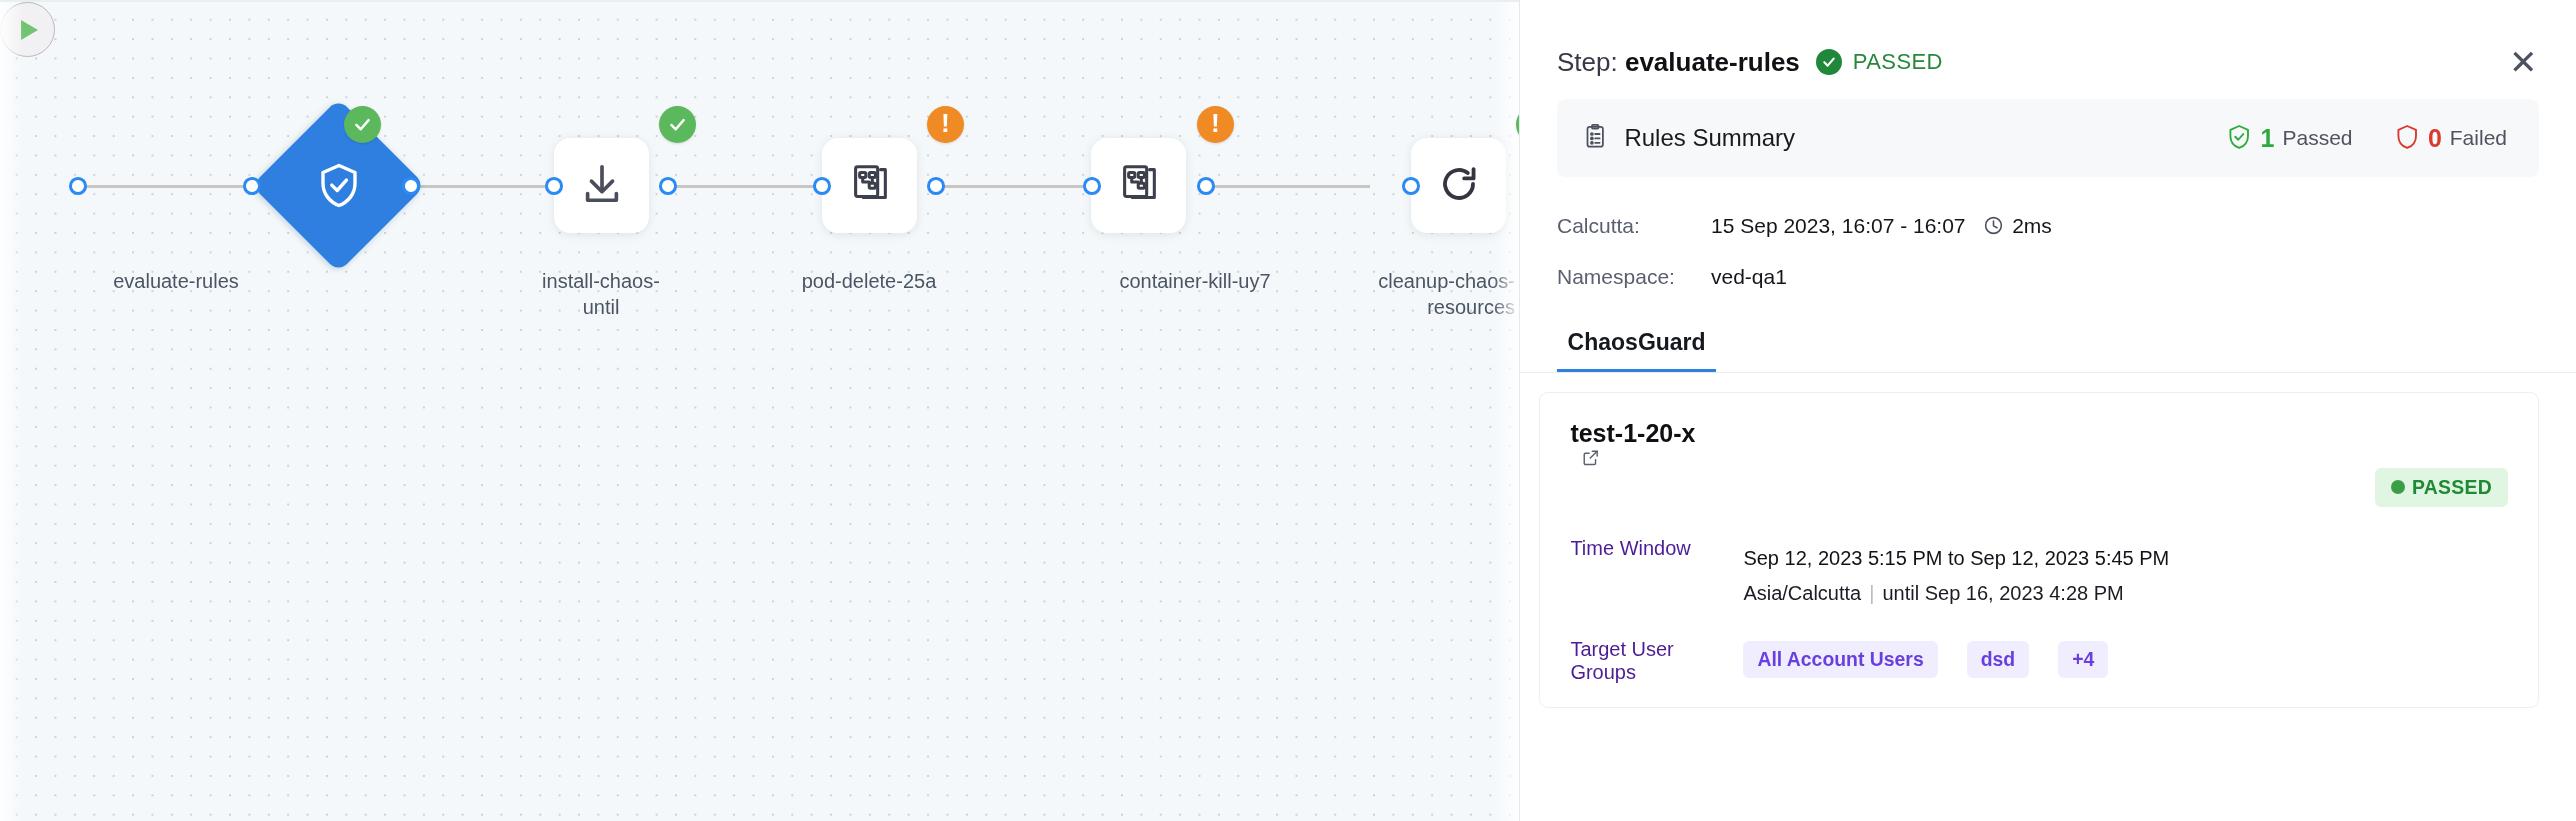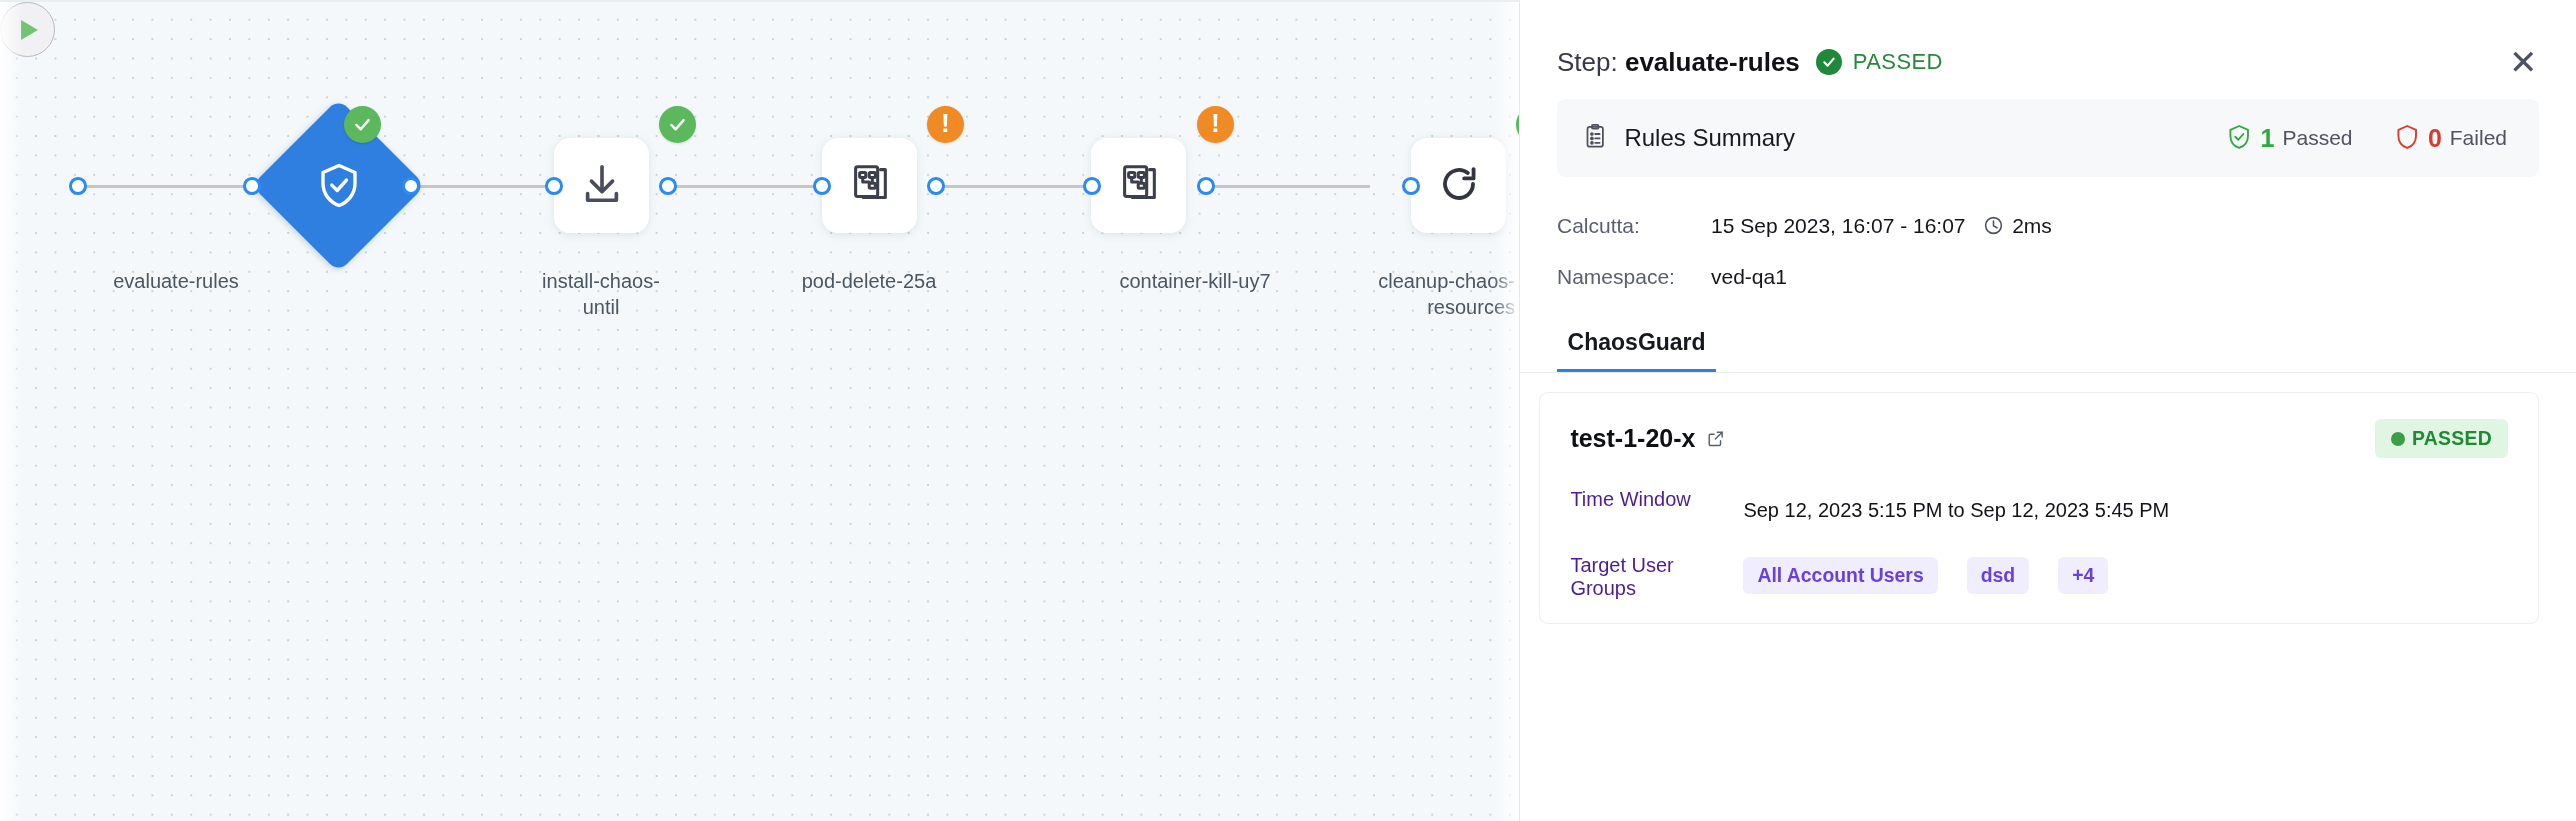--- a/index.html
+++ b/index.html
@@ -256,21 +256,21 @@
     cursor: pointer;
   }
 
   .test-card {
     margin: 19.4px 37px 0 19.4px;
     border: 1.3px solid #eceef2;
     border-radius: 8.8px;
     padding: 26.4px 30px 23px 30px;
     background: #ffffff;
   }
-  .test-head { display: flex; align-items: center; }
+  .test-head { display: flex; align-items: flex-start; flex-direction: column; }
   .test-name {
     font-size: 25px;
     font-weight: 700;
     color: #0e1014;
   }
   .ext-ico { margin-left: 10.6px; display: inline-flex; cursor: pointer; }
   .pass-pill {
     margin-left: auto;
     background: #e1f5e3;
     color: #1f8a34;
@@ -515,20 +515,23 @@
         <span class="pass-pill">
           <span class="pass-dot"></span>
           <span>PASSED</span>
         </span>
       </div>
 
       <div class="detail-row">
         <span class="detail-key">Time Window</span>
         <span class="detail-val">
           <div class="tw-line1">Sep 12, 2023 5:15 PM to Sep 12, 2023 5:45 PM</div>
+          <div class="tw-line2">
+            <span>Asia/Calcutta</span><span class="tw-sep">|</span><span>until Sep 16, 2023 4:28 PM</span>
+          </div>
         </span>
       </div>
 
       <div class="detail-row">
         <span class="detail-key">Target User Groups</span>
         <span class="chips">
           <span class="chip">All Account Users</span>
           <span class="chip">dsd</span>
           <span class="chip">+4</span>
         </span>

